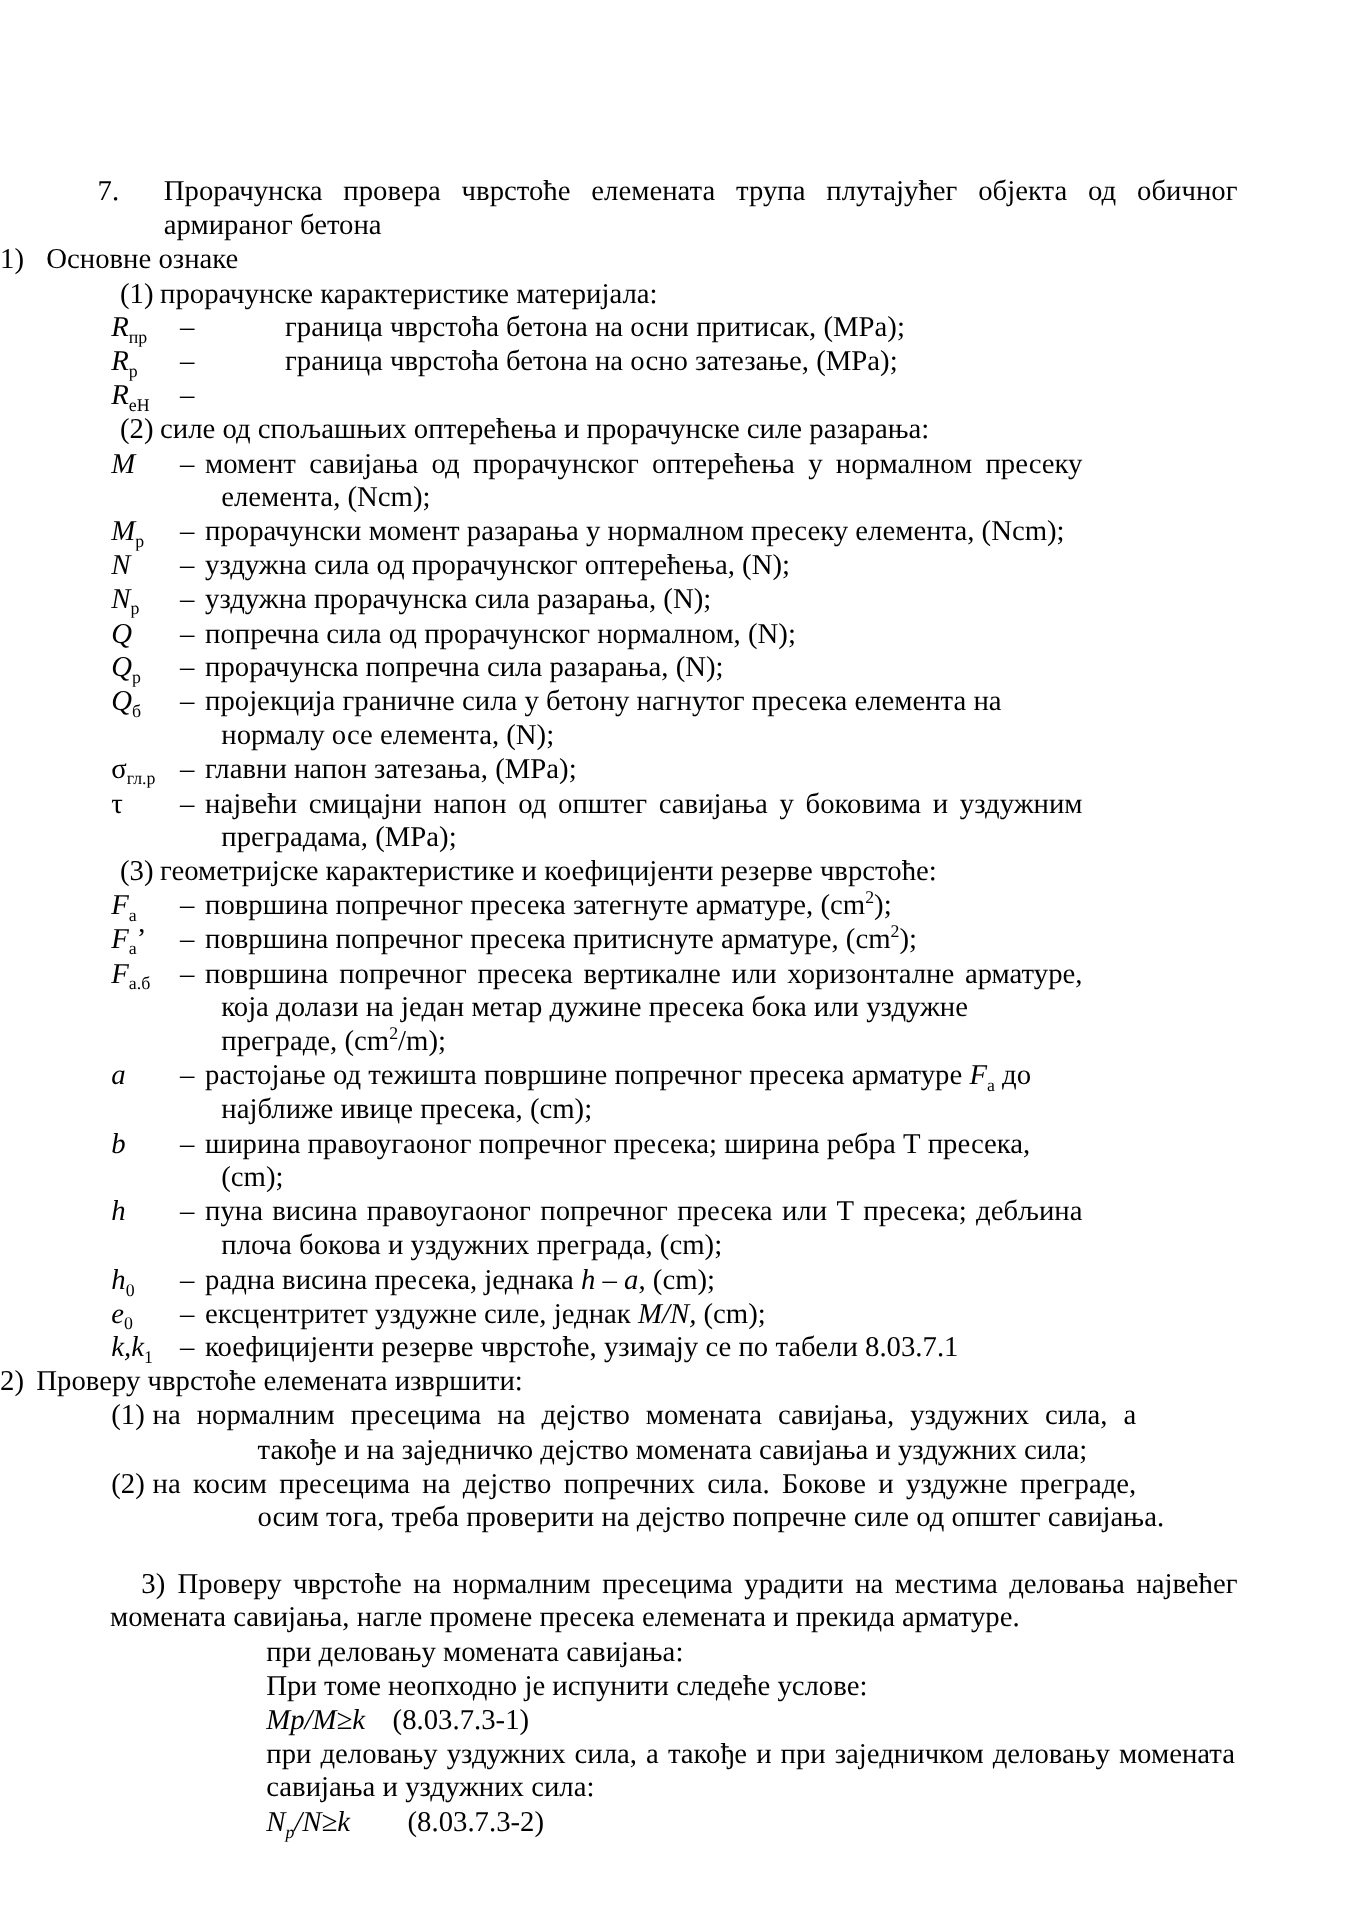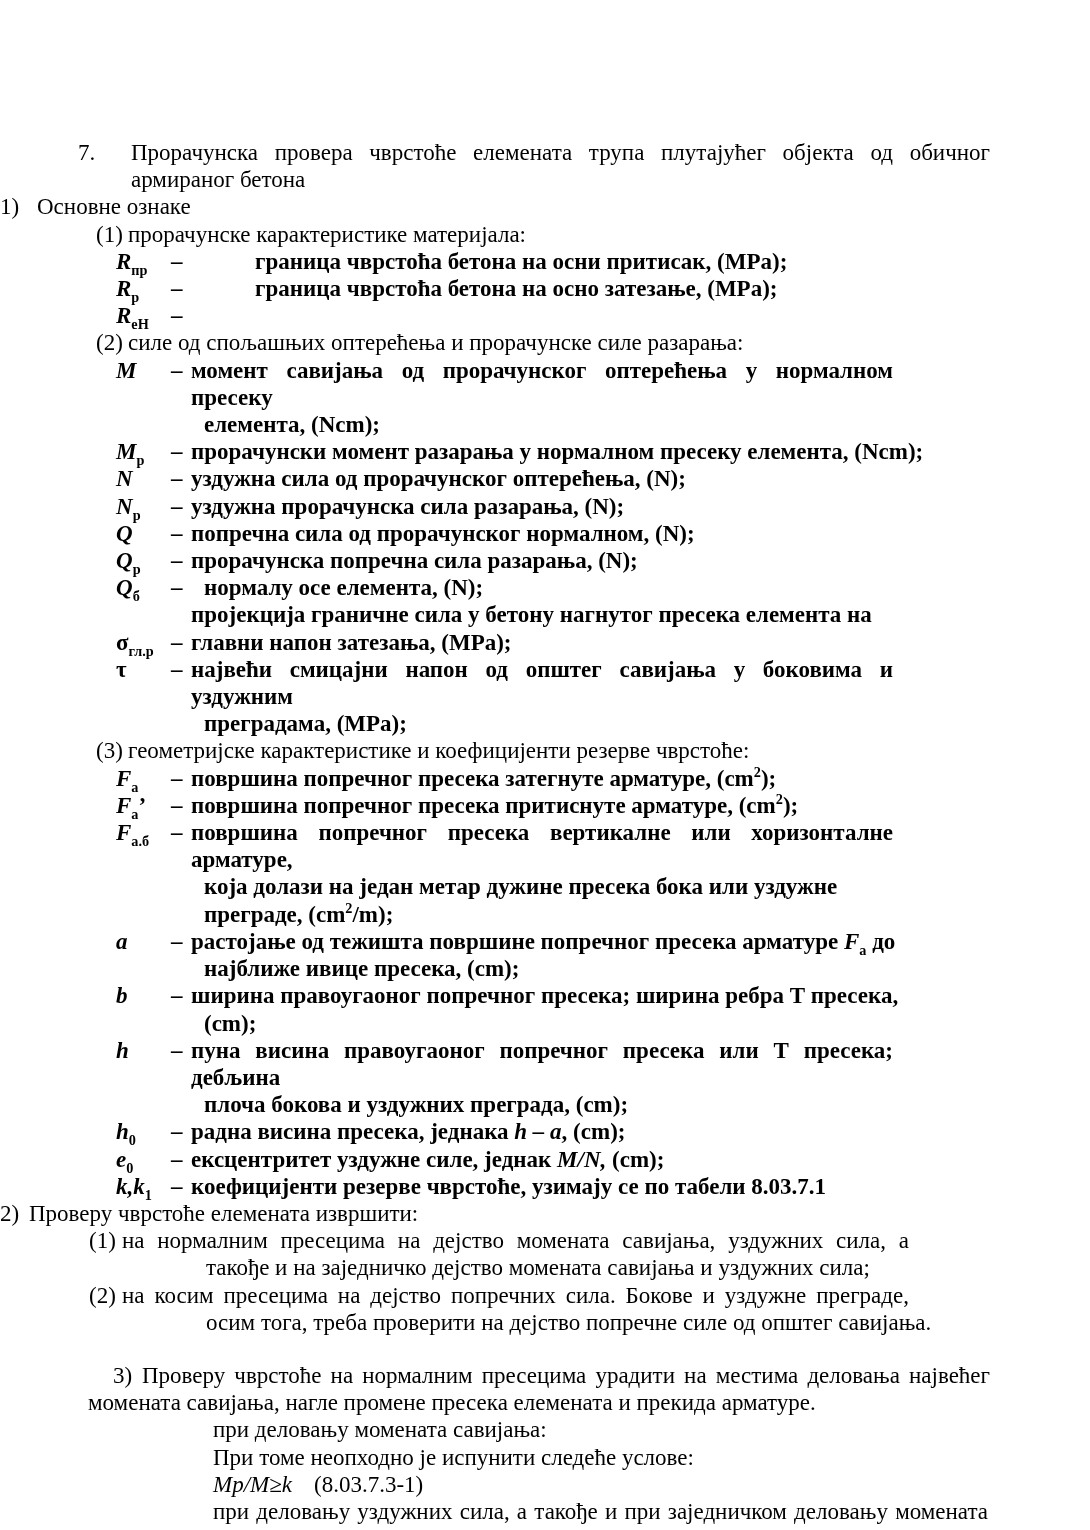--- a/index.html
+++ b/index.html
@@ -7,21 +7,21 @@
           font-family:"Liberation Serif", serif; font-size:23px; line-height:27.2px; overflow:hidden; }
   .content { position:absolute; left:0; top:139px; width:1090px; }
   .nowrap { white-space:nowrap; }
   .stretch { text-align:justify; text-align-last:justify; }
   .heading { position:relative; margin-left:131px; width:859px; }
   .hnum { position:absolute; left:-53px; top:0; }
   .item1title { white-space:nowrap; }
   .lab37 { display:inline-block; width:37px; }
   .grouptitle { margin-left:96px; white-space:nowrap; }
   .lab32 { display:inline-block; width:32px; }
-  .defrow { display:grid; margin-left:116px; width:777px; grid-template-columns:55px 20px 702px; align-items:start;font-weight:bold; }
+  .defrow { display:grid; margin-left:89px; width:777px; grid-template-columns:55px 20px 702px; align-items:start; }
   .defrow.wide { grid-template-columns:55px 84px 638px; }
   .sym { white-space:nowrap; }
   sub { font-size:62%; line-height:0; }
   sup { font-size:62%; line-height:0; }
   .l { display:block; }
   .cont { margin-left:13px; white-space:nowrap; }
   .item23title { white-space:nowrap; }
   .lab29 { display:inline-block; width:29px; }
   .subline1 { margin-left:89px; width:820px; }
   .lab33 { display:inline-block; width:33px; }
@@ -103,22 +103,22 @@
     </div>
     <div class="defrow">
       <span class="sym"><i>Q</i><sub>р</sub></span>
       <span>–</span>
       <span class="nowrap">прорачунска попречна сила разарања, (N);</span>
     </div>
     <div class="defrow">
       <span class="sym"><i>Q</i><sub>б</sub></span>
       <span>–</span>
       <span>
+        <span class="l nowrap">пројекција граничне сила у бетону нагнутог пресека елемента на</span>
         <span class="l cont">нормалу осе елемента, (N);</span>
-        <span class="l nowrap">пројекција граничне сила у бетону нагнутог пресека елемента на</span>
       </span>
     </div>
     <div class="defrow">
       <span class="sym"><span>σ</span><sub>гл.р</sub></span>
       <span>–</span>
       <span class="nowrap">главни напон затезања, (MPa);</span>
     </div>
     <div class="defrow">
       <span class="sym"><span>τ</span><sub></sub></span>
       <span>–</span>

